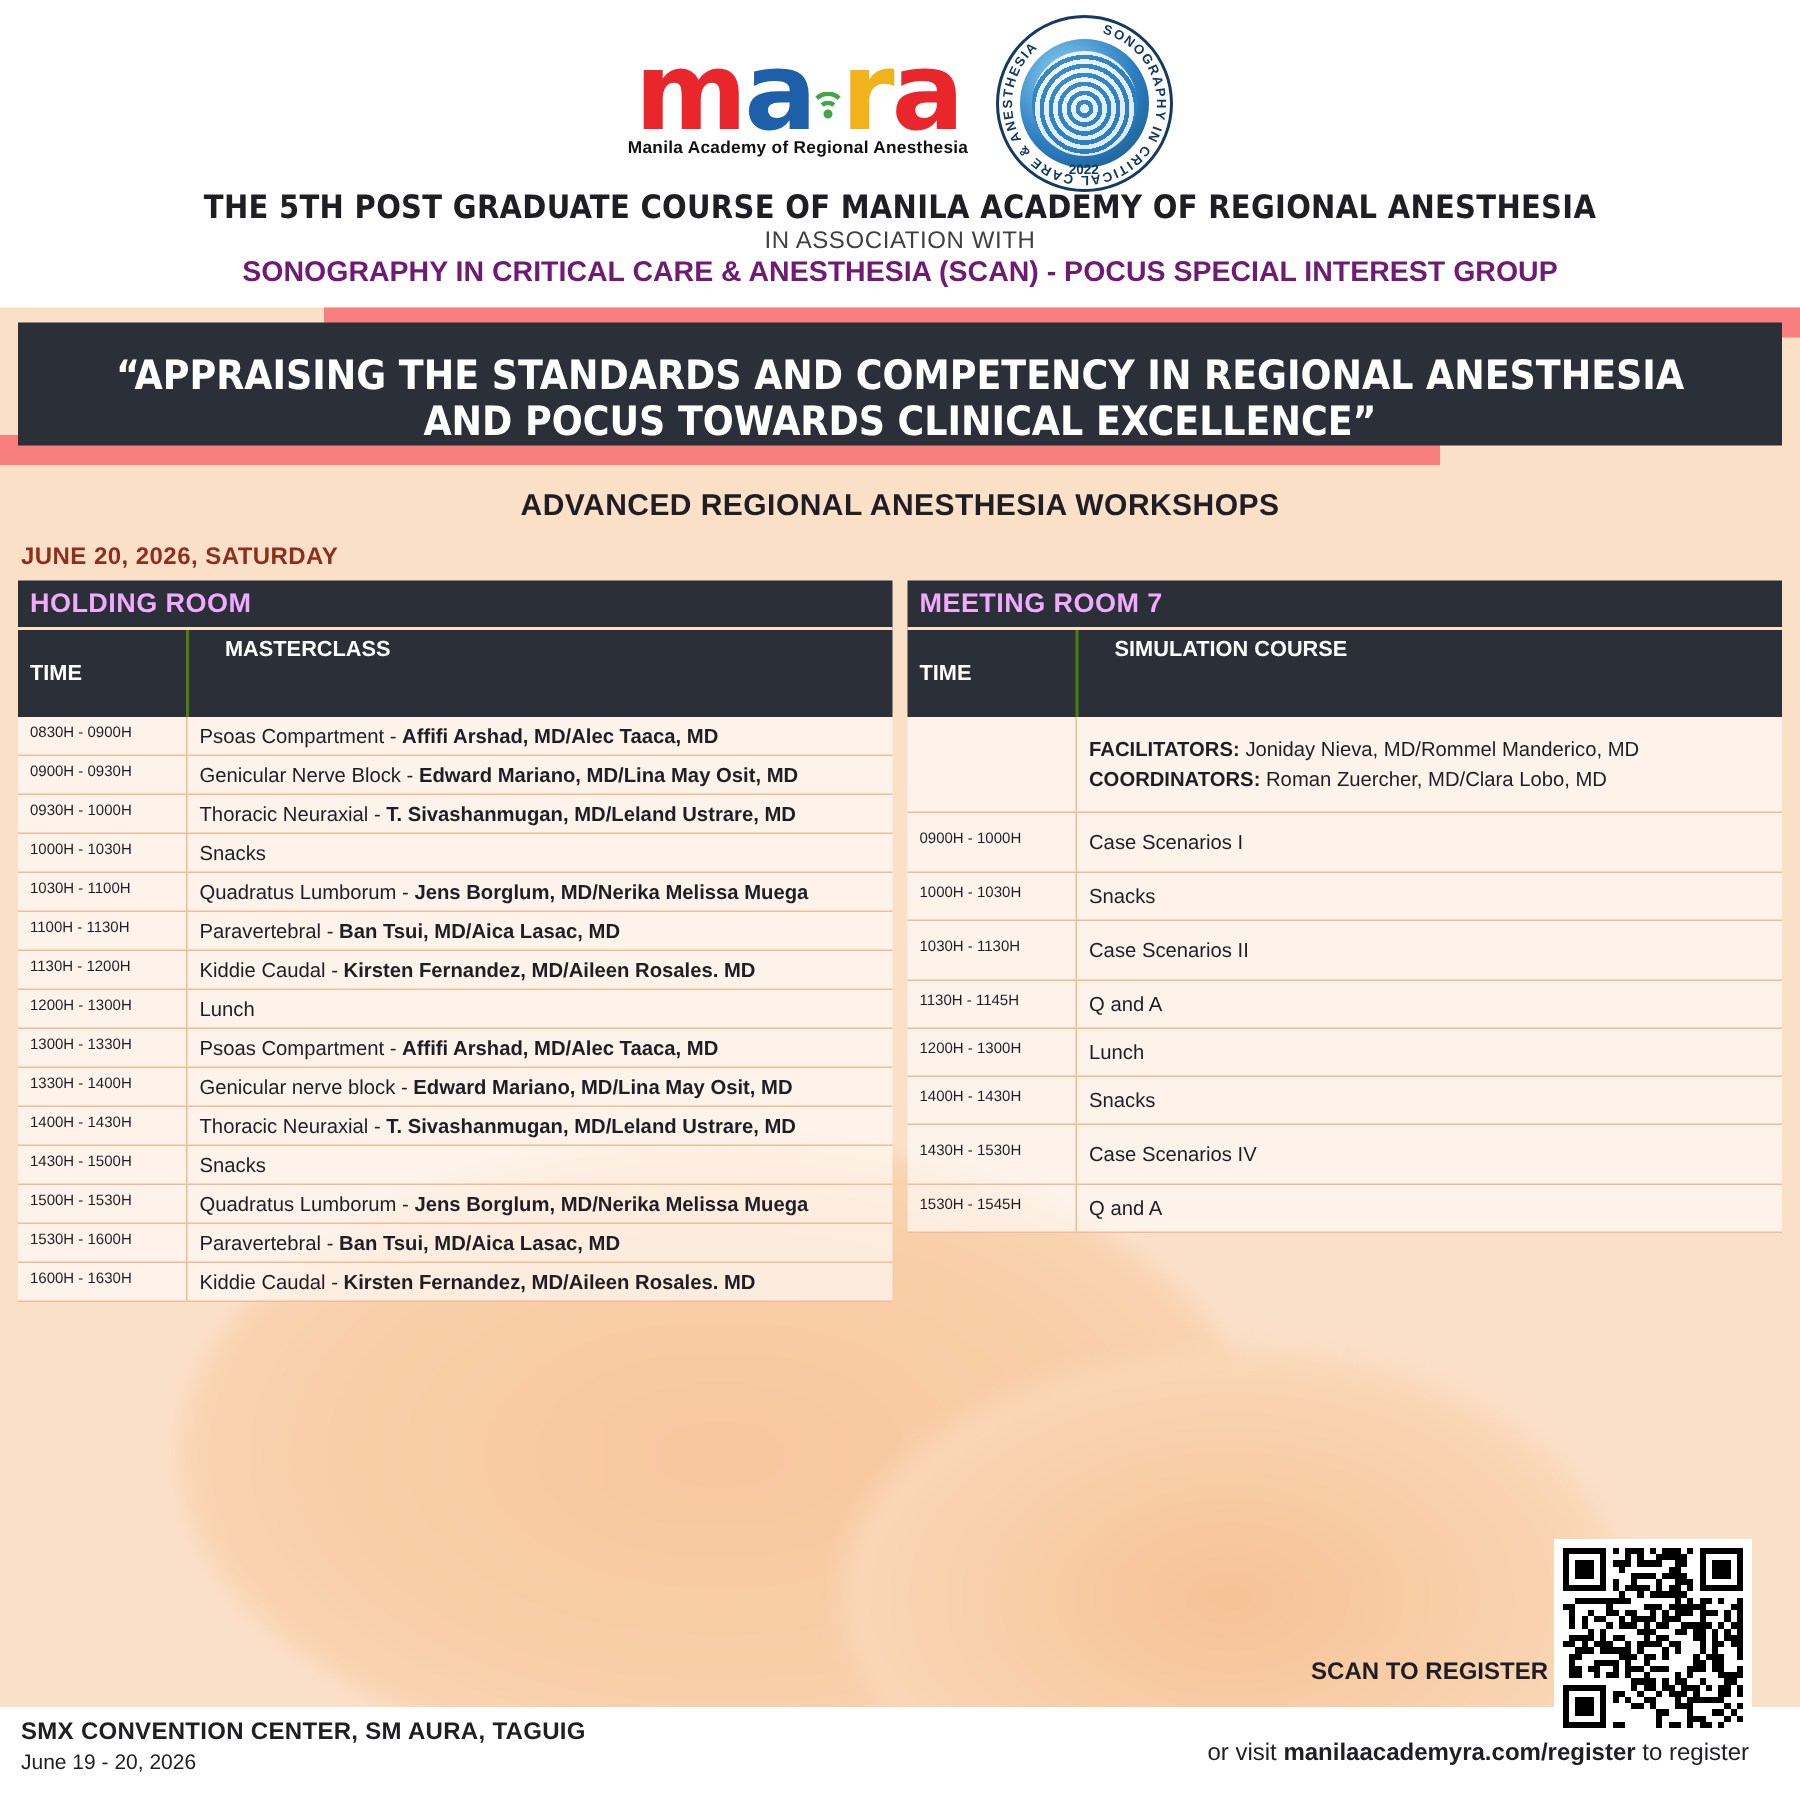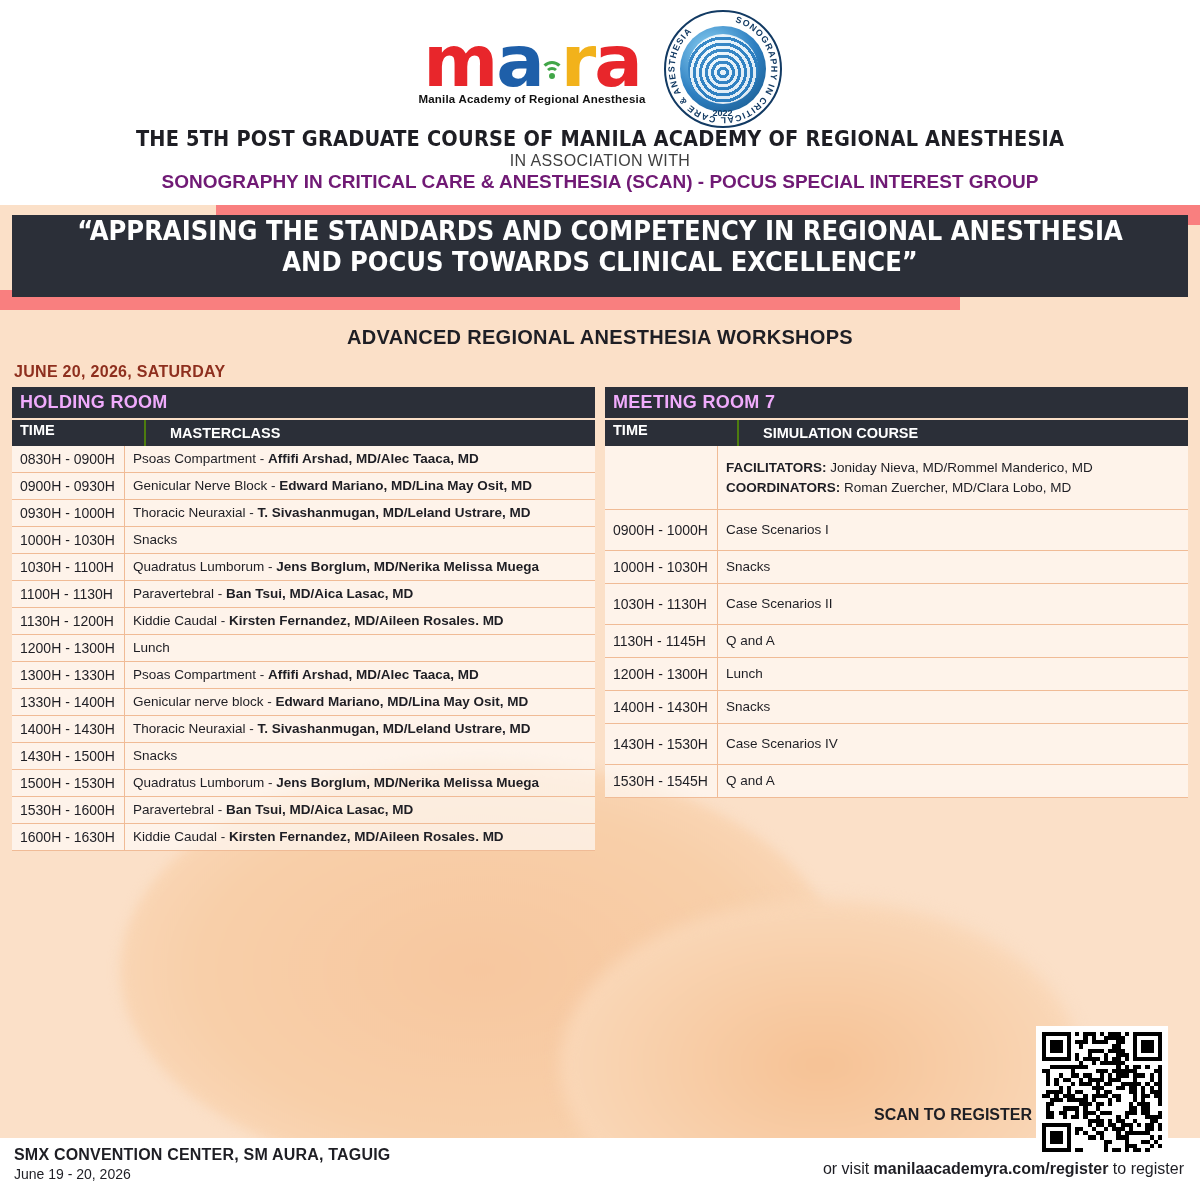--- a/index.html
+++ b/index.html
@@ -48,50 +48,50 @@
   .title-main{text-align:center;font-family:"DejaVu Sans Condensed","Liberation Sans",sans-serif;
     font-weight:bold;font-size:21.5px;color:#1e1e24;letter-spacing:.2px;margin-top:6px;}
   .title-assoc{text-align:center;font-size:16px;color:#404040;letter-spacing:.4px;margin-top:1px;}
   .title-scan{text-align:center;font-weight:bold;font-size:19px;color:#701a75;margin-top:1px;}
 
   
   .theme-wrap{position:relative;margin-top:12px;height:105px;}
   .pink-top{position:absolute;left:216px;top:0;right:0;height:20px;background:#f97f7f;}
   .pink-bottom{position:absolute;left:0;bottom:0;width:960px;height:20px;background:#f97f7f;}
   .dark-band{position:absolute;left:12px;top:10px;width:1176px;height:82px;background:#2b2f38;
-    display:flex;align-items:flex-start;justify-content:center;padding:0 40px;}
+    display:flex;align-items:flex-end;justify-content:center;padding:0 40px;}
   .theme-text{color:#fff;text-align:center;font-weight:bold;font-size:27px;line-height:1.15;
     font-family:"DejaVu Sans Condensed","Liberation Sans",sans-serif;}
 
   .workshops{text-align:center;font-weight:bold;font-size:20px;color:#1e1e24;margin-top:16px;letter-spacing:.3px;}
   .date-line{font-weight:bold;font-size:16px;color:#8e2f1e;margin:14px 0 6px 14px;letter-spacing:.3px;}
 
   
   .tables{display:flex;gap:10px;padding:0 12px;}
   .col{flex:1;}
   .room-header{background:#2b2f38;color:#f0abfc;font-weight:bold;font-size:18px;padding:5px 8px;letter-spacing:.3px;}
   .sub-header{display:flex;background:#2b2f38;color:#fff;font-weight:bold;font-size:14.5px;border-top:2px solid #fbe0c8;}
-  .sub-header .c1{width:132px;padding:2px 8px;}
+  .sub-header .c1{width:112px;padding:21px 8px;}
   .sub-header .c2{flex:1;padding:5px 24px;border-left:2px solid #4d7c0f;}
   .row{display:flex;border-bottom:1px solid #f0bb96;background:rgba(255,255,255,.62);}
-  .row .c1{width:112px;padding:5px 8px;font-size:14px;color:#1e1e24;}
+  .row .c1{width:112px;padding:5px 8px;font-size:10px;color:#1e1e24;}
   .row .c2{flex:1;padding:5px 8px;font-size:13.5px;color:#1e1e24;border-left:1px solid #f0bb96;}
   .row .c2 b{font-weight:bold;}
   .row.blank .c1{color:transparent;}
   .coord{font-size:13px;line-height:1.45;}
   .coord b{font-weight:bold;}
   .rowtall .c1,.rowtall .c2{padding-top:12px;padding-bottom:12px;}
   .rowmed .c1,.rowmed .c2{padding-top:8px;padding-bottom:8px;}
 
   
   .footer{position:absolute;left:0;bottom:0;width:1200px;height:62px;background:#ffffff;z-index:6;}
   .venue{position:absolute;left:14px;top:8px;}
   .venue .v1{font-weight:bold;font-size:16px;color:#1e1e24;letter-spacing:.2px;}
   .venue .v2{font-size:14px;color:#1e1e24;margin-top:2px;}
-  .register-line{position:absolute;right:16px;top:22px;font-size:16px;color:#1e1e24;}
+  .register-line{position:absolute;right:34px;top:22px;font-size:16px;color:#1e1e24;}
   .register-line b{font-weight:bold;}
   .scan-to-register{position:absolute;right:168px;bottom:76px;font-weight:bold;font-size:16px;color:#1e1e24;z-index:7;}
   .qr{position:absolute;right:32px;bottom:42px;width:132px;height:132px;background:#fff;padding:6px;z-index:7;}
   .qr svg{display:block;}
 </style>
 </head>
 <body>
 
 <div class="bg-blob-1"></div>
 <div class="bg-blob-2"></div>

